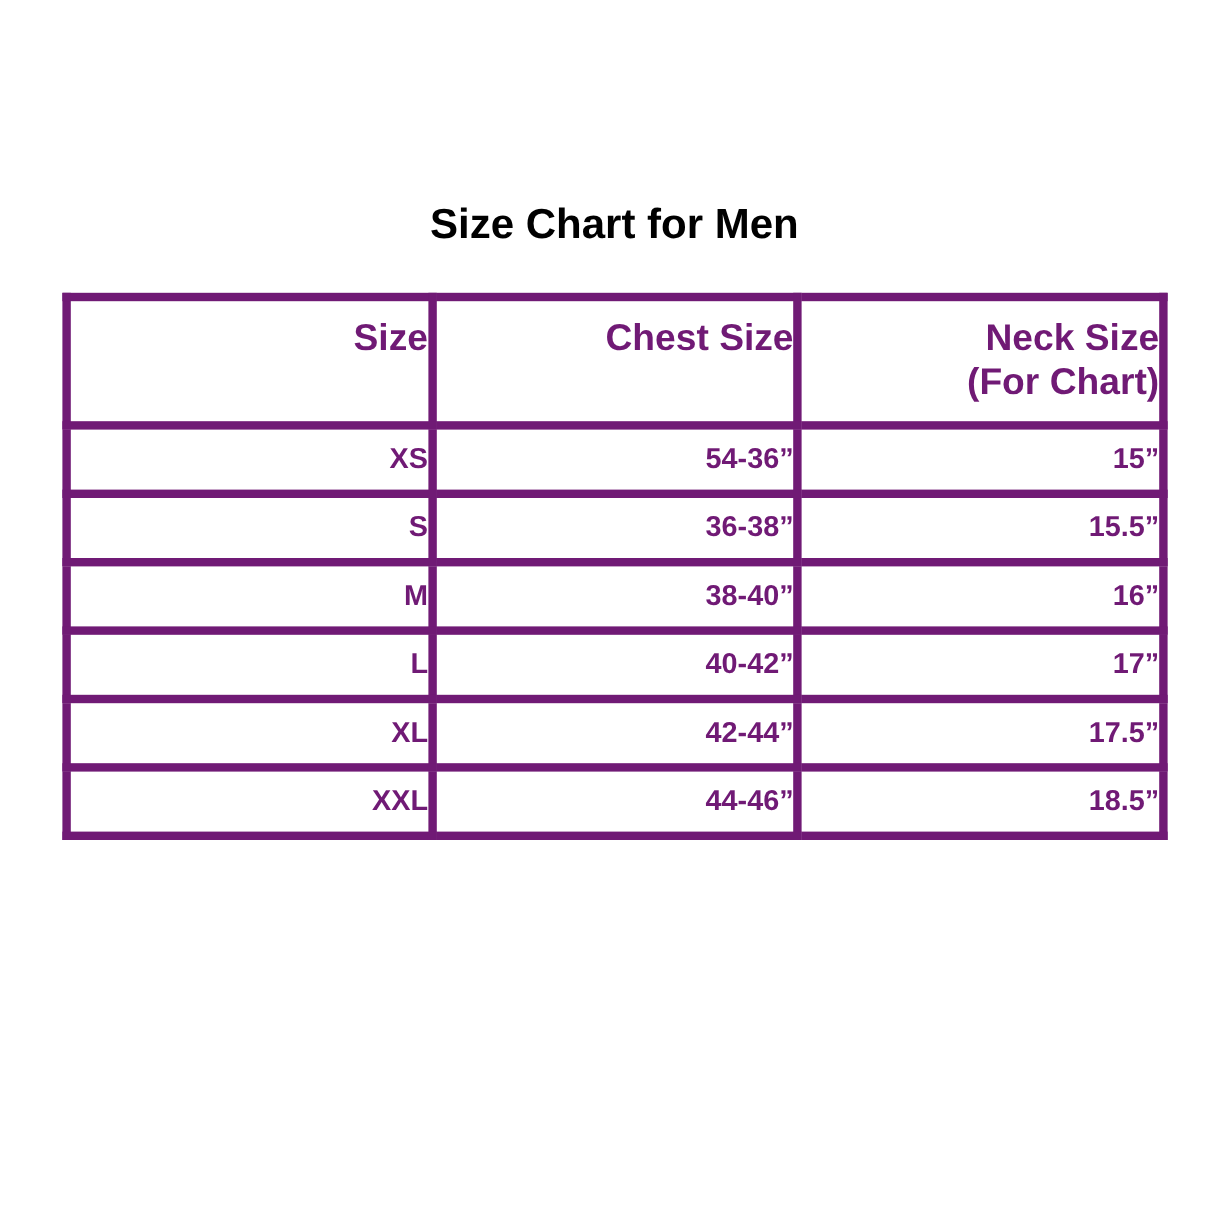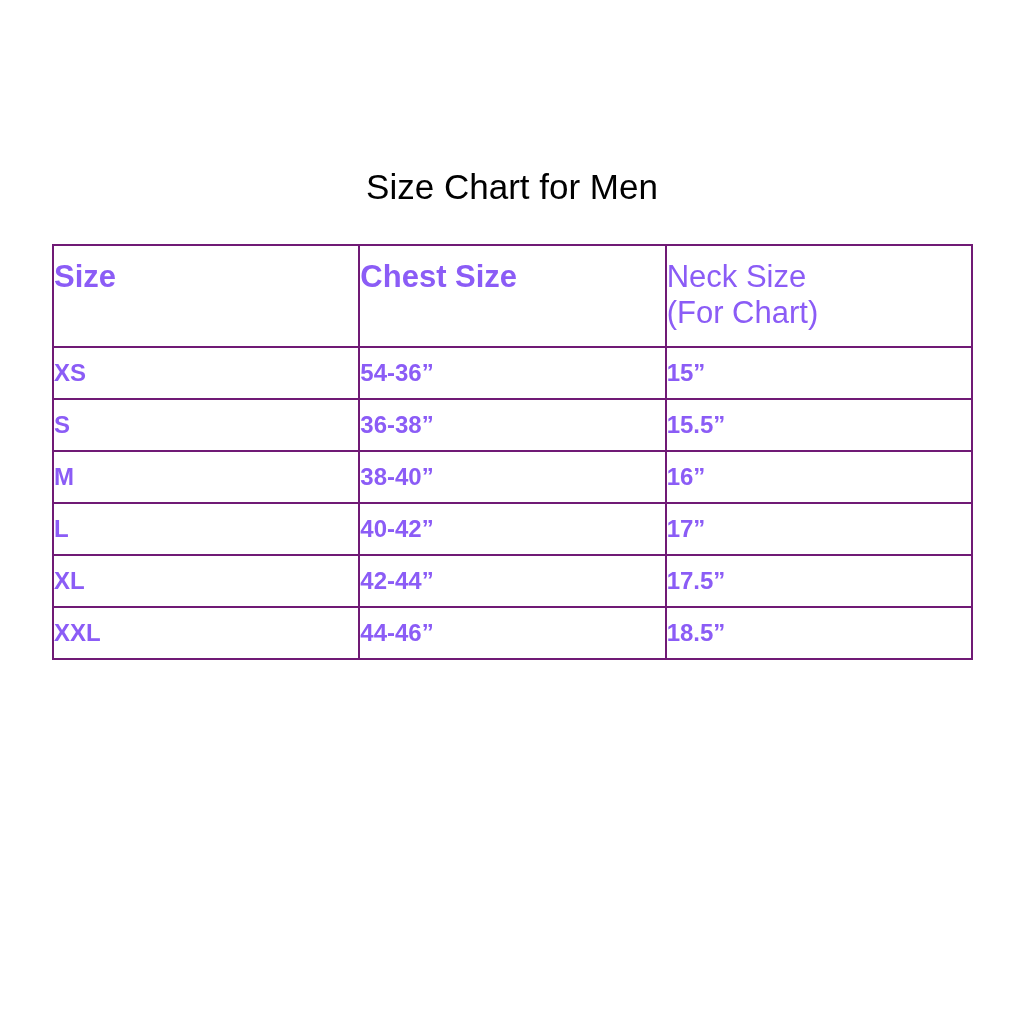--- a/index.html
+++ b/index.html
@@ -16,57 +16,57 @@
   }
   .page-title {
     position: absolute;
     top: 168px;
     left: 0;
     width: 100%;
     margin: 0;
     text-align: center;
     font-size: 35px;
     line-height: 38px;
-    font-weight: 400;
+    font-weight: 700;
     color: #000000;
   }
   .size-table {
     position: absolute;
     left: 52px;
     top: 244px;
     width: 921px;
     border-collapse: collapse;
     table-layout: fixed;
     background: #ffffff;
   }
   .size-table th,
   .size-table td {
-    border: 2px solid #701a75;
-    text-align: left;
+    border: 7px solid #701a75;
+    text-align: right;
     font-weight: 700;
-    color: #8b5cf6;
+    color: #701a75;
     padding: 0;
   }
   .size-table th {
     height: 87px;
     vertical-align: top;
     padding-top: 13px;
     font-size: 31px;
     line-height: 36px;
   }
   .size-table td {
     height: 50px;
     vertical-align: middle;
     font-size: 24px;
     line-height: 28px;
   }
   .header-subline {
     font-size: 31px;
     line-height: 36px;
-    font-weight: 400;
+    font-weight: 700;
   }
 </style>
 </head>
 <body>
 
 <h1 class="page-title">Size Chart for Men</h1>
 
 <table class="size-table">
   <thead>
     <tr>

